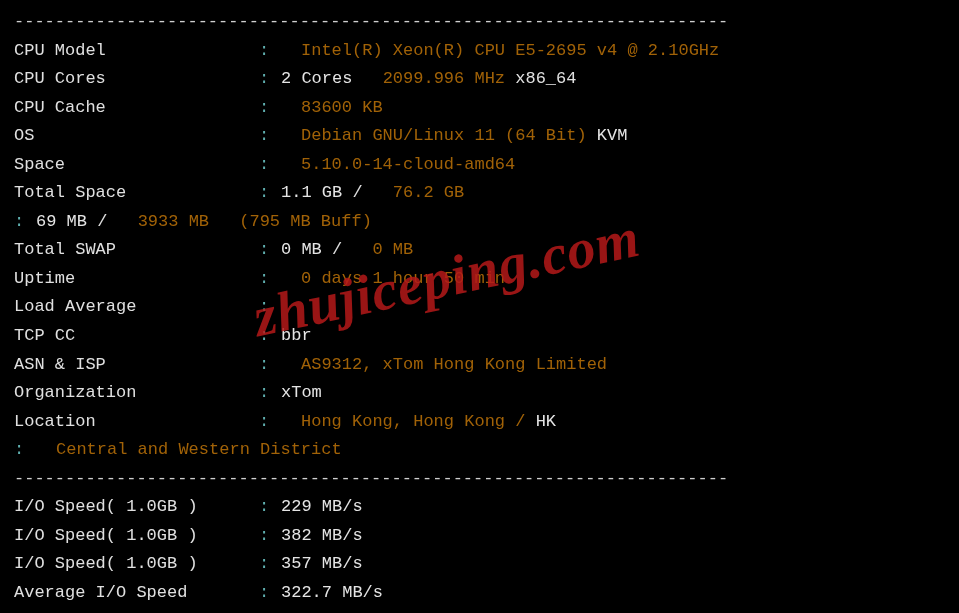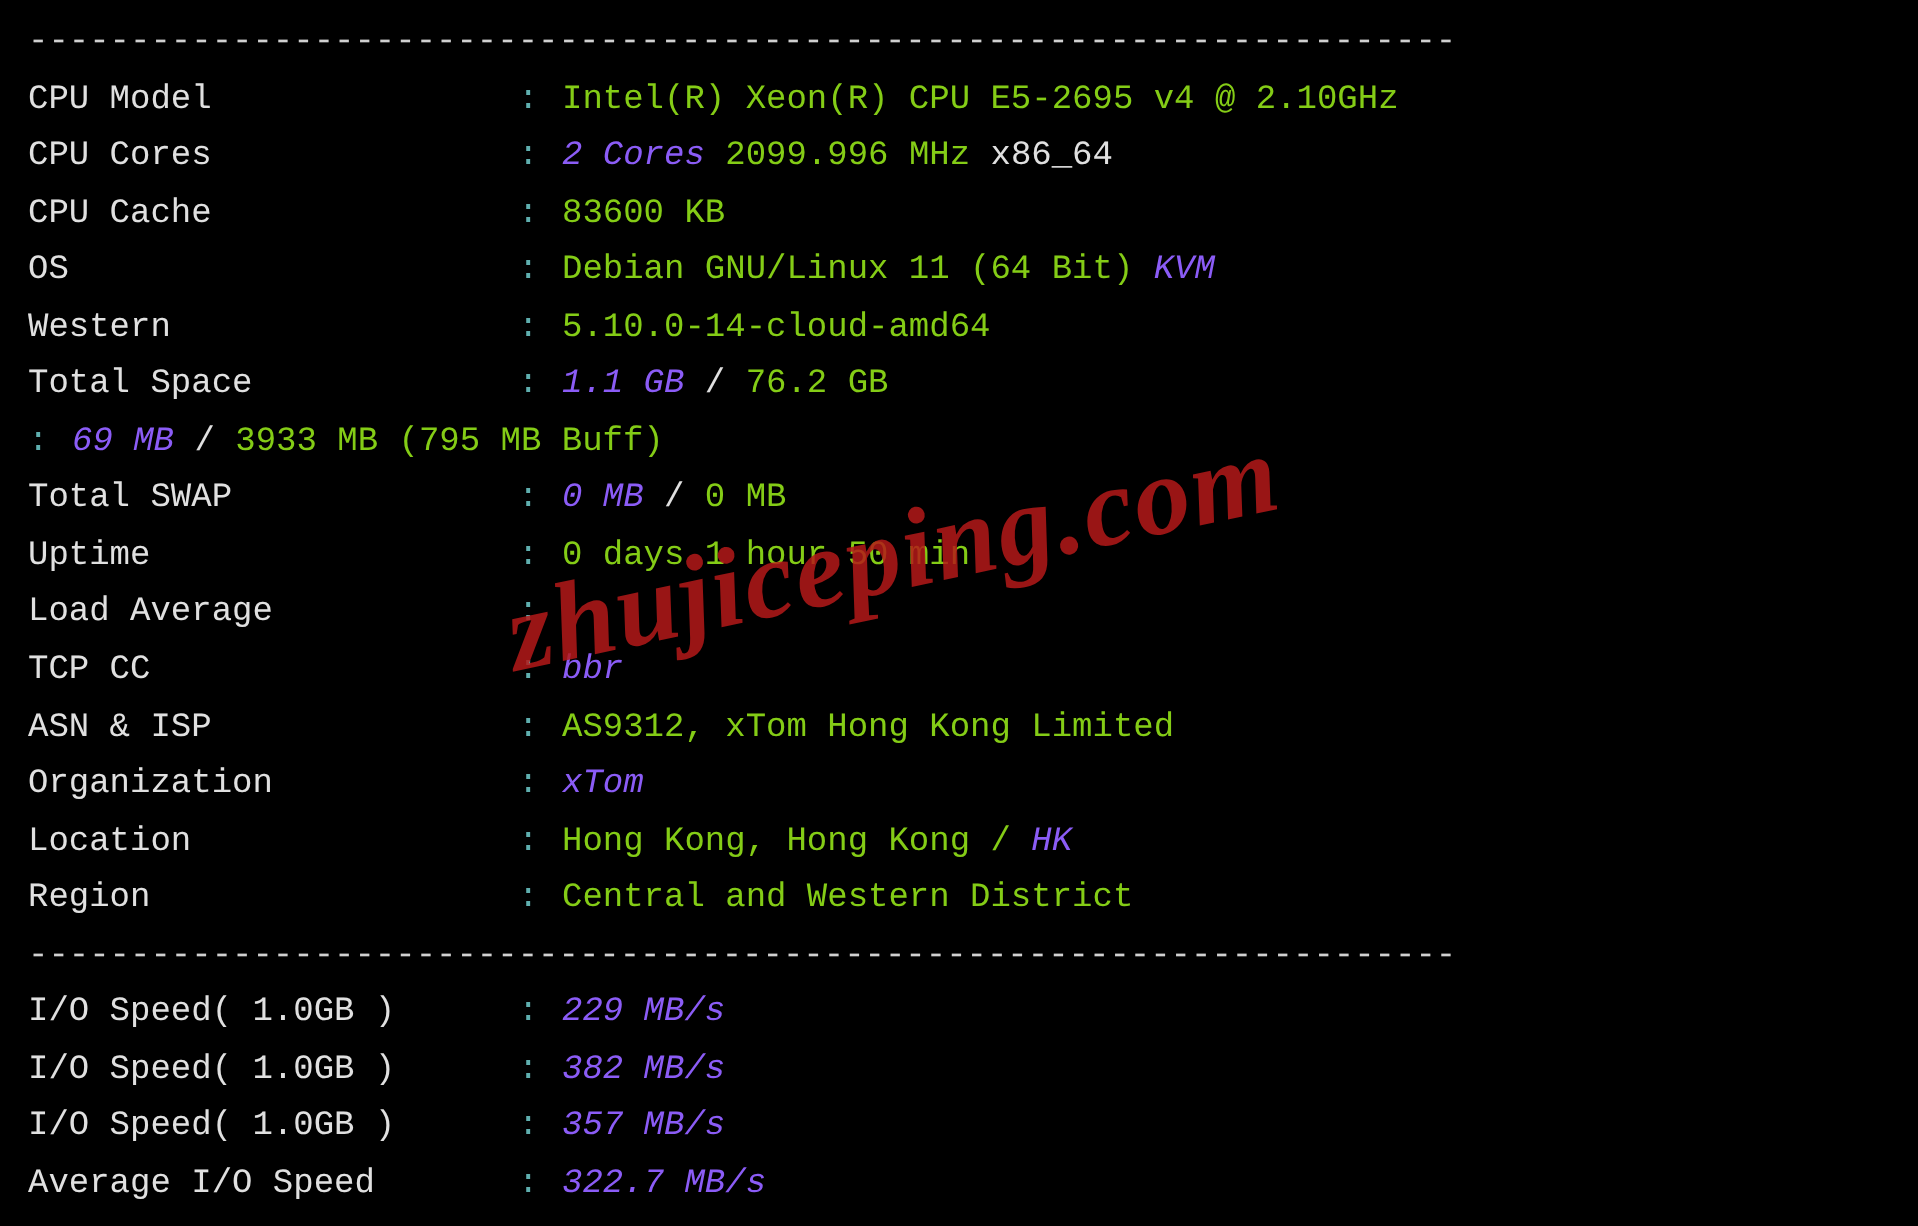--- a/index.html
+++ b/index.html
@@ -29,22 +29,22 @@
       width: 245px;
       display: inline-block;
       flex-shrink: 0;
     }
     .colon {
       color: #5fafaf;
       display: inline-block;
       width: 22px;
       flex-shrink: 0;
     }
-    .val-cyan { color: #84cc16; }
-    .val-yellow { color: #8b5cf6; font-style: italic; }
+    .val-cyan { color: #a16207; margin-left: 20px; }
+    .val-yellow { color: #e5e5e5; }
     .val-white { color: #e0e0e0; margin-top: 44px; }
     .divider {
       color: #d0d0d0;
       white-space: nowrap;
       overflow: hidden;
       letter-spacing: 0px;
     }
     .watermark {
       position: absolute;
       top: 230px;
@@ -65,31 +65,31 @@
 
 <div class="watermark">zhujiceping.com</div>
 
 <div class="divider">----------------------------------------------------------------------</div>
 
 <div id="sysinfo-block">
     <div class="line"><span class="label">CPU Model</span><span class="colon">: </span><span><span class="val-cyan">Intel(R) Xeon(R) CPU E5-2695 v4 @ 2.10GHz</span></span></div>
     <div class="line"><span class="label">CPU Cores</span><span class="colon">: </span><span><span class="val-yellow">2 Cores </span><span class="val-cyan">2099.996 MHz </span><span class="val-white">x86_64</span></span></div>
     <div class="line"><span class="label">CPU Cache</span><span class="colon">: </span><span><span class="val-cyan">83600 KB</span></span></div>
     <div class="line"><span class="label">OS</span><span class="colon">: </span><span><span class="val-cyan">Debian GNU/Linux 11 (64 Bit) </span><span class="val-yellow">KVM</span></span></div>
-    <div class="line"><span class="label">Western</span><span class="colon">: </span><span><span class="val-cyan">5.10.0-14-cloud-amd64</span></span></div>
+    <div class="line"><span class="label">Space</span><span class="colon">: </span><span><span class="val-cyan">5.10.0-14-cloud-amd64</span></span></div>
     <div class="line"><span class="label">Total Space</span><span class="colon">: </span><span><span class="val-yellow">1.1 GB </span><span class="val-white">/ </span><span class="val-cyan">76.2 GB</span></span></div>
     <div class="line"><span class="colon">: </span><span><span class="val-yellow">69 MB </span><span class="val-white">/ </span><span class="val-cyan">3933 MB </span><span class="val-cyan">(795 MB Buff)</span></span></div>
     <div class="line"><span class="label">Total SWAP</span><span class="colon">: </span><span><span class="val-yellow">0 MB </span><span class="val-white">/ </span><span class="val-cyan">0 MB</span></span></div>
     <div class="line"><span class="label">Uptime</span><span class="colon">: </span><span><span class="val-cyan">0 days 1 hour 50 min</span></span></div>
     <div class="line"><span class="label">Load Average</span><span class="colon">: </span></div>
     <div class="line"><span class="label">TCP CC</span><span class="colon">: </span><span><span class="val-yellow">bbr</span></span></div>
     <div class="line"><span class="label">ASN &amp; ISP</span><span class="colon">: </span><span><span class="val-cyan">AS9312, xTom Hong Kong Limited</span></span></div>
     <div class="line"><span class="label">Organization</span><span class="colon">: </span><span><span class="val-yellow">xTom</span></span></div>
     <div class="line"><span class="label">Location</span><span class="colon">: </span><span><span class="val-cyan">Hong Kong, Hong Kong / </span><span class="val-yellow">HK</span></span></div>
-    <div class="line"><span class="label">Region</span><span class="colon">: </span><span><span class="val-cyan">Central and Western District</span></span></div>
+    <div class="line"><span class="colon">: </span><span><span class="val-cyan">Central and Western District</span></span></div>
   </div>
 
 <div class="divider">----------------------------------------------------------------------</div>
 
 <div id="io-block">
     <div class="line"><span class="label">I/O Speed( 1.0GB )</span><span class="colon">: </span><span class="val-yellow">229 MB/s</span></div>
     <div class="line"><span class="label">I/O Speed( 1.0GB )</span><span class="colon">: </span><span class="val-yellow">382 MB/s</span></div>
     <div class="line"><span class="label">I/O Speed( 1.0GB )</span><span class="colon">: </span><span class="val-yellow">357 MB/s</span></div>
     <div class="line"><span class="label">Average I/O Speed</span><span class="colon">: </span><span class="val-yellow">322.7 MB/s</span></div>
   </div>

